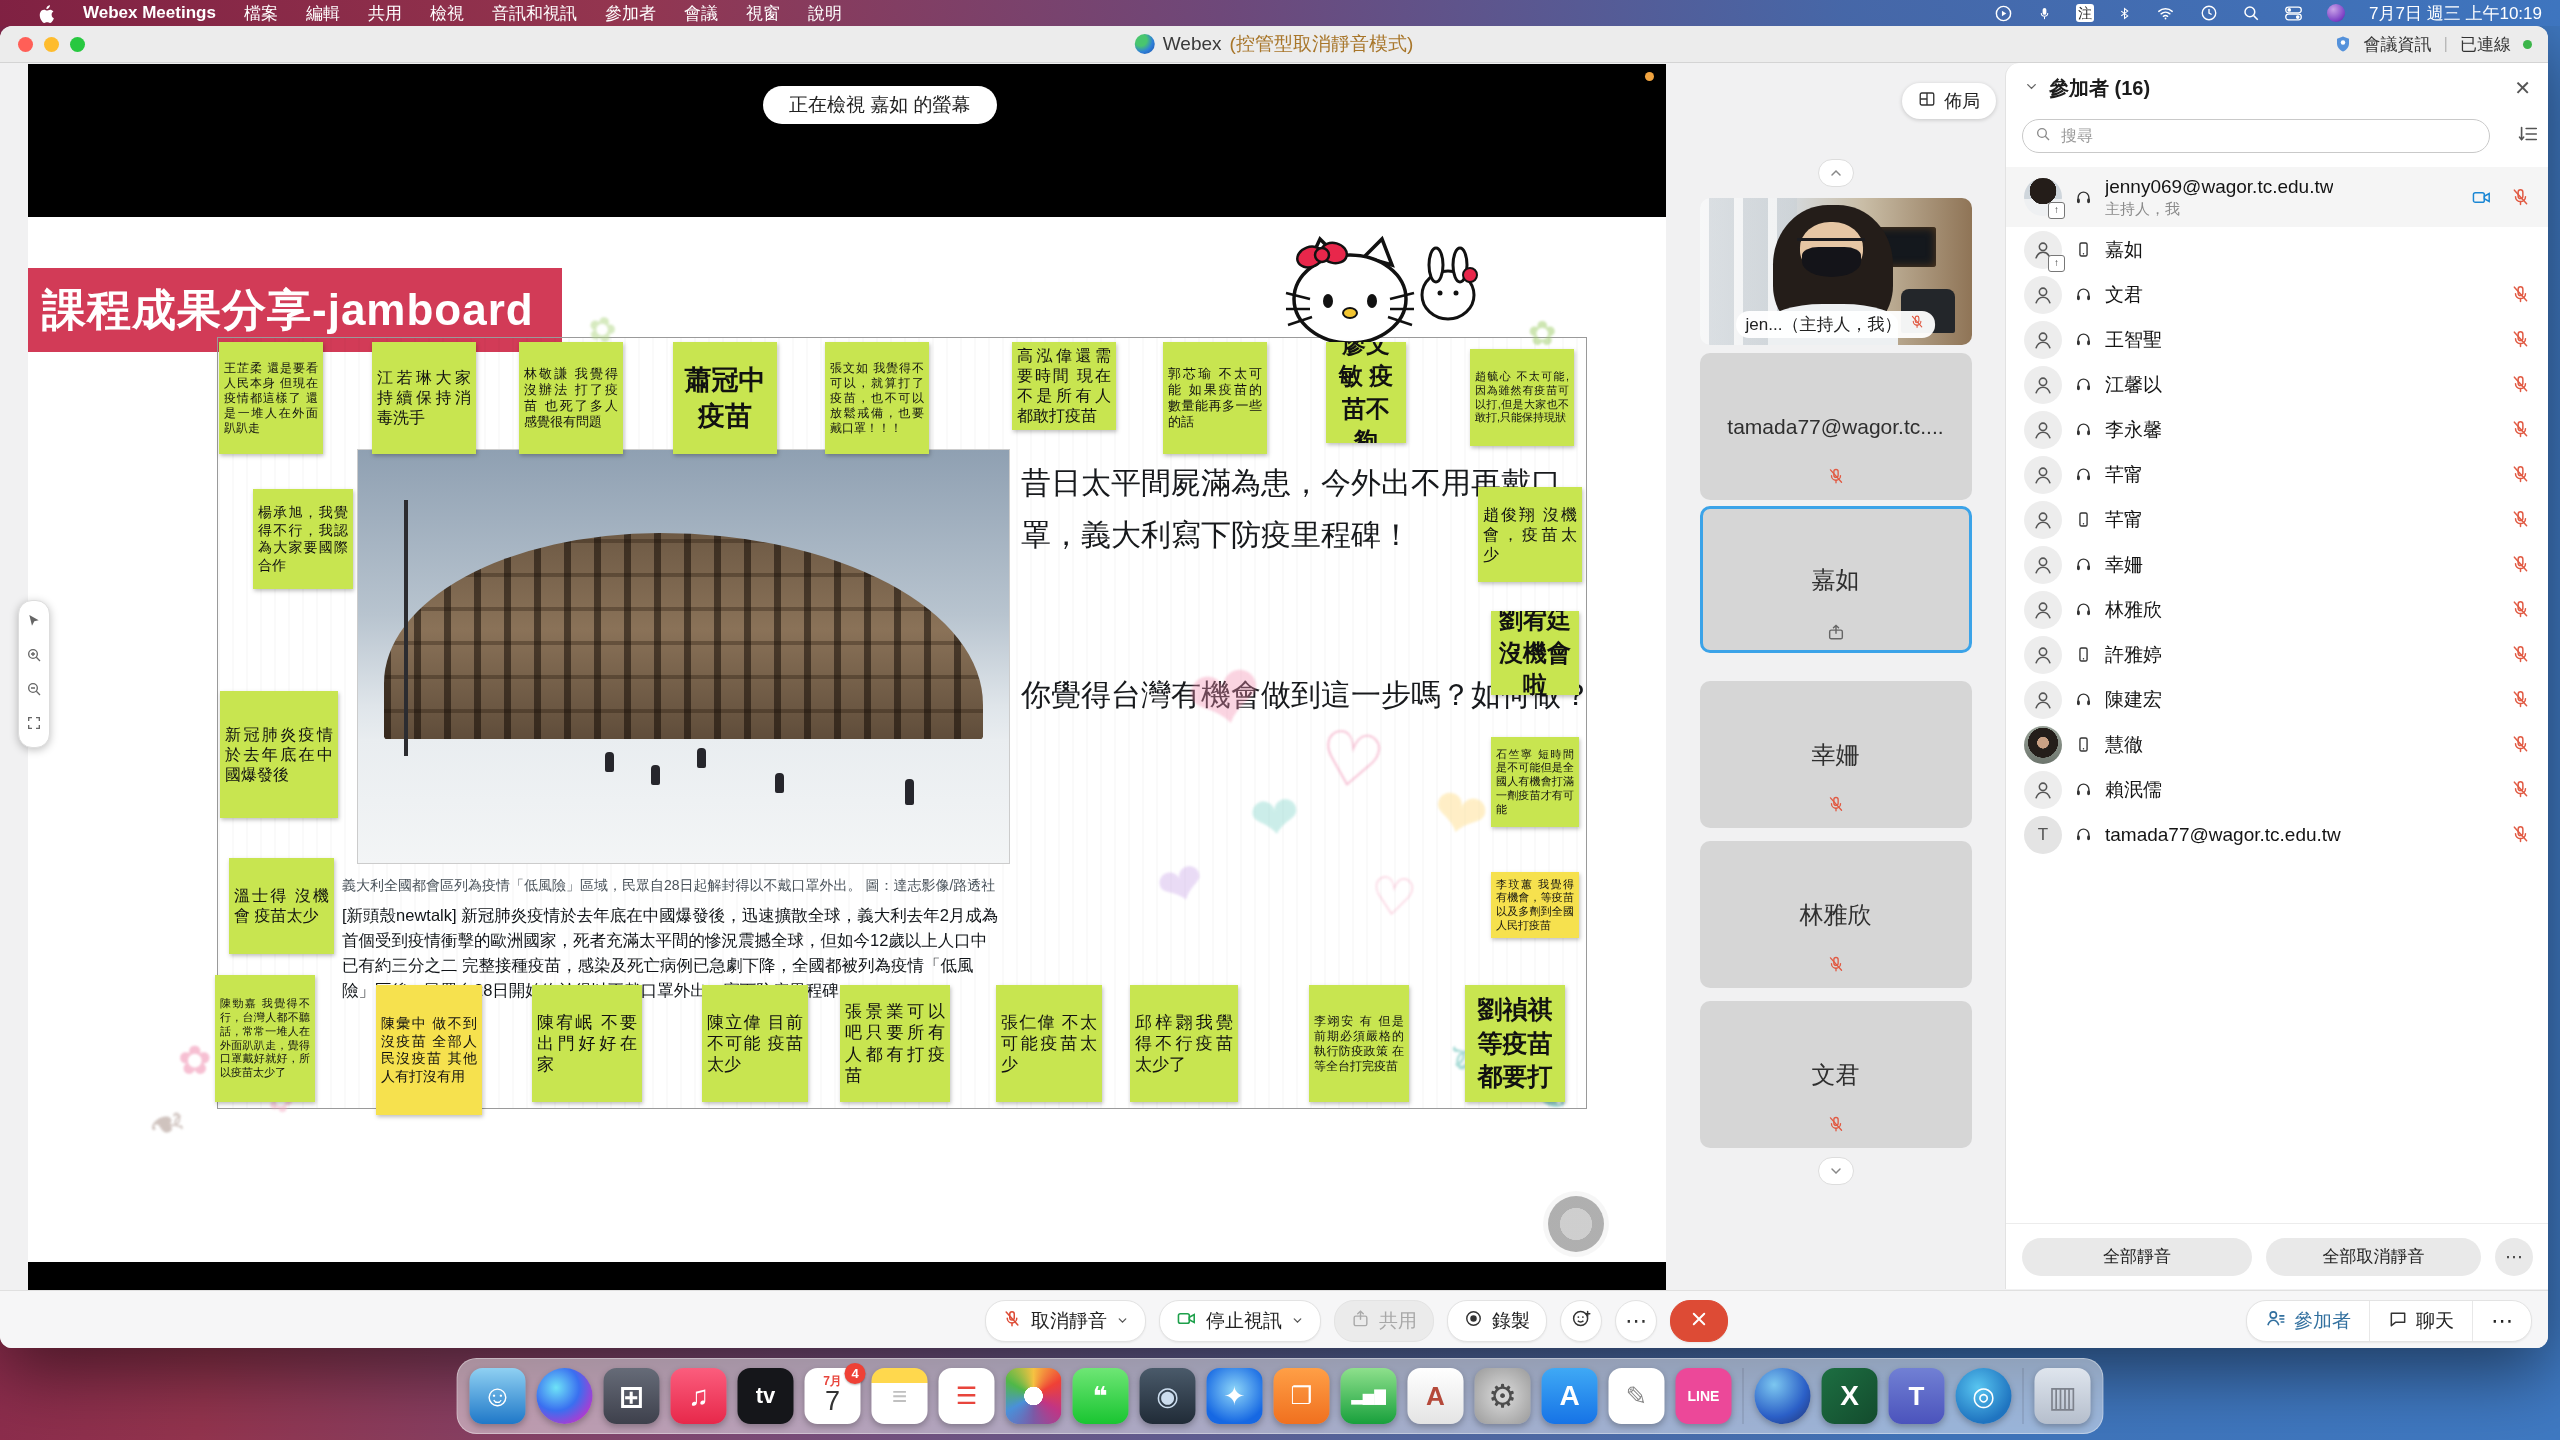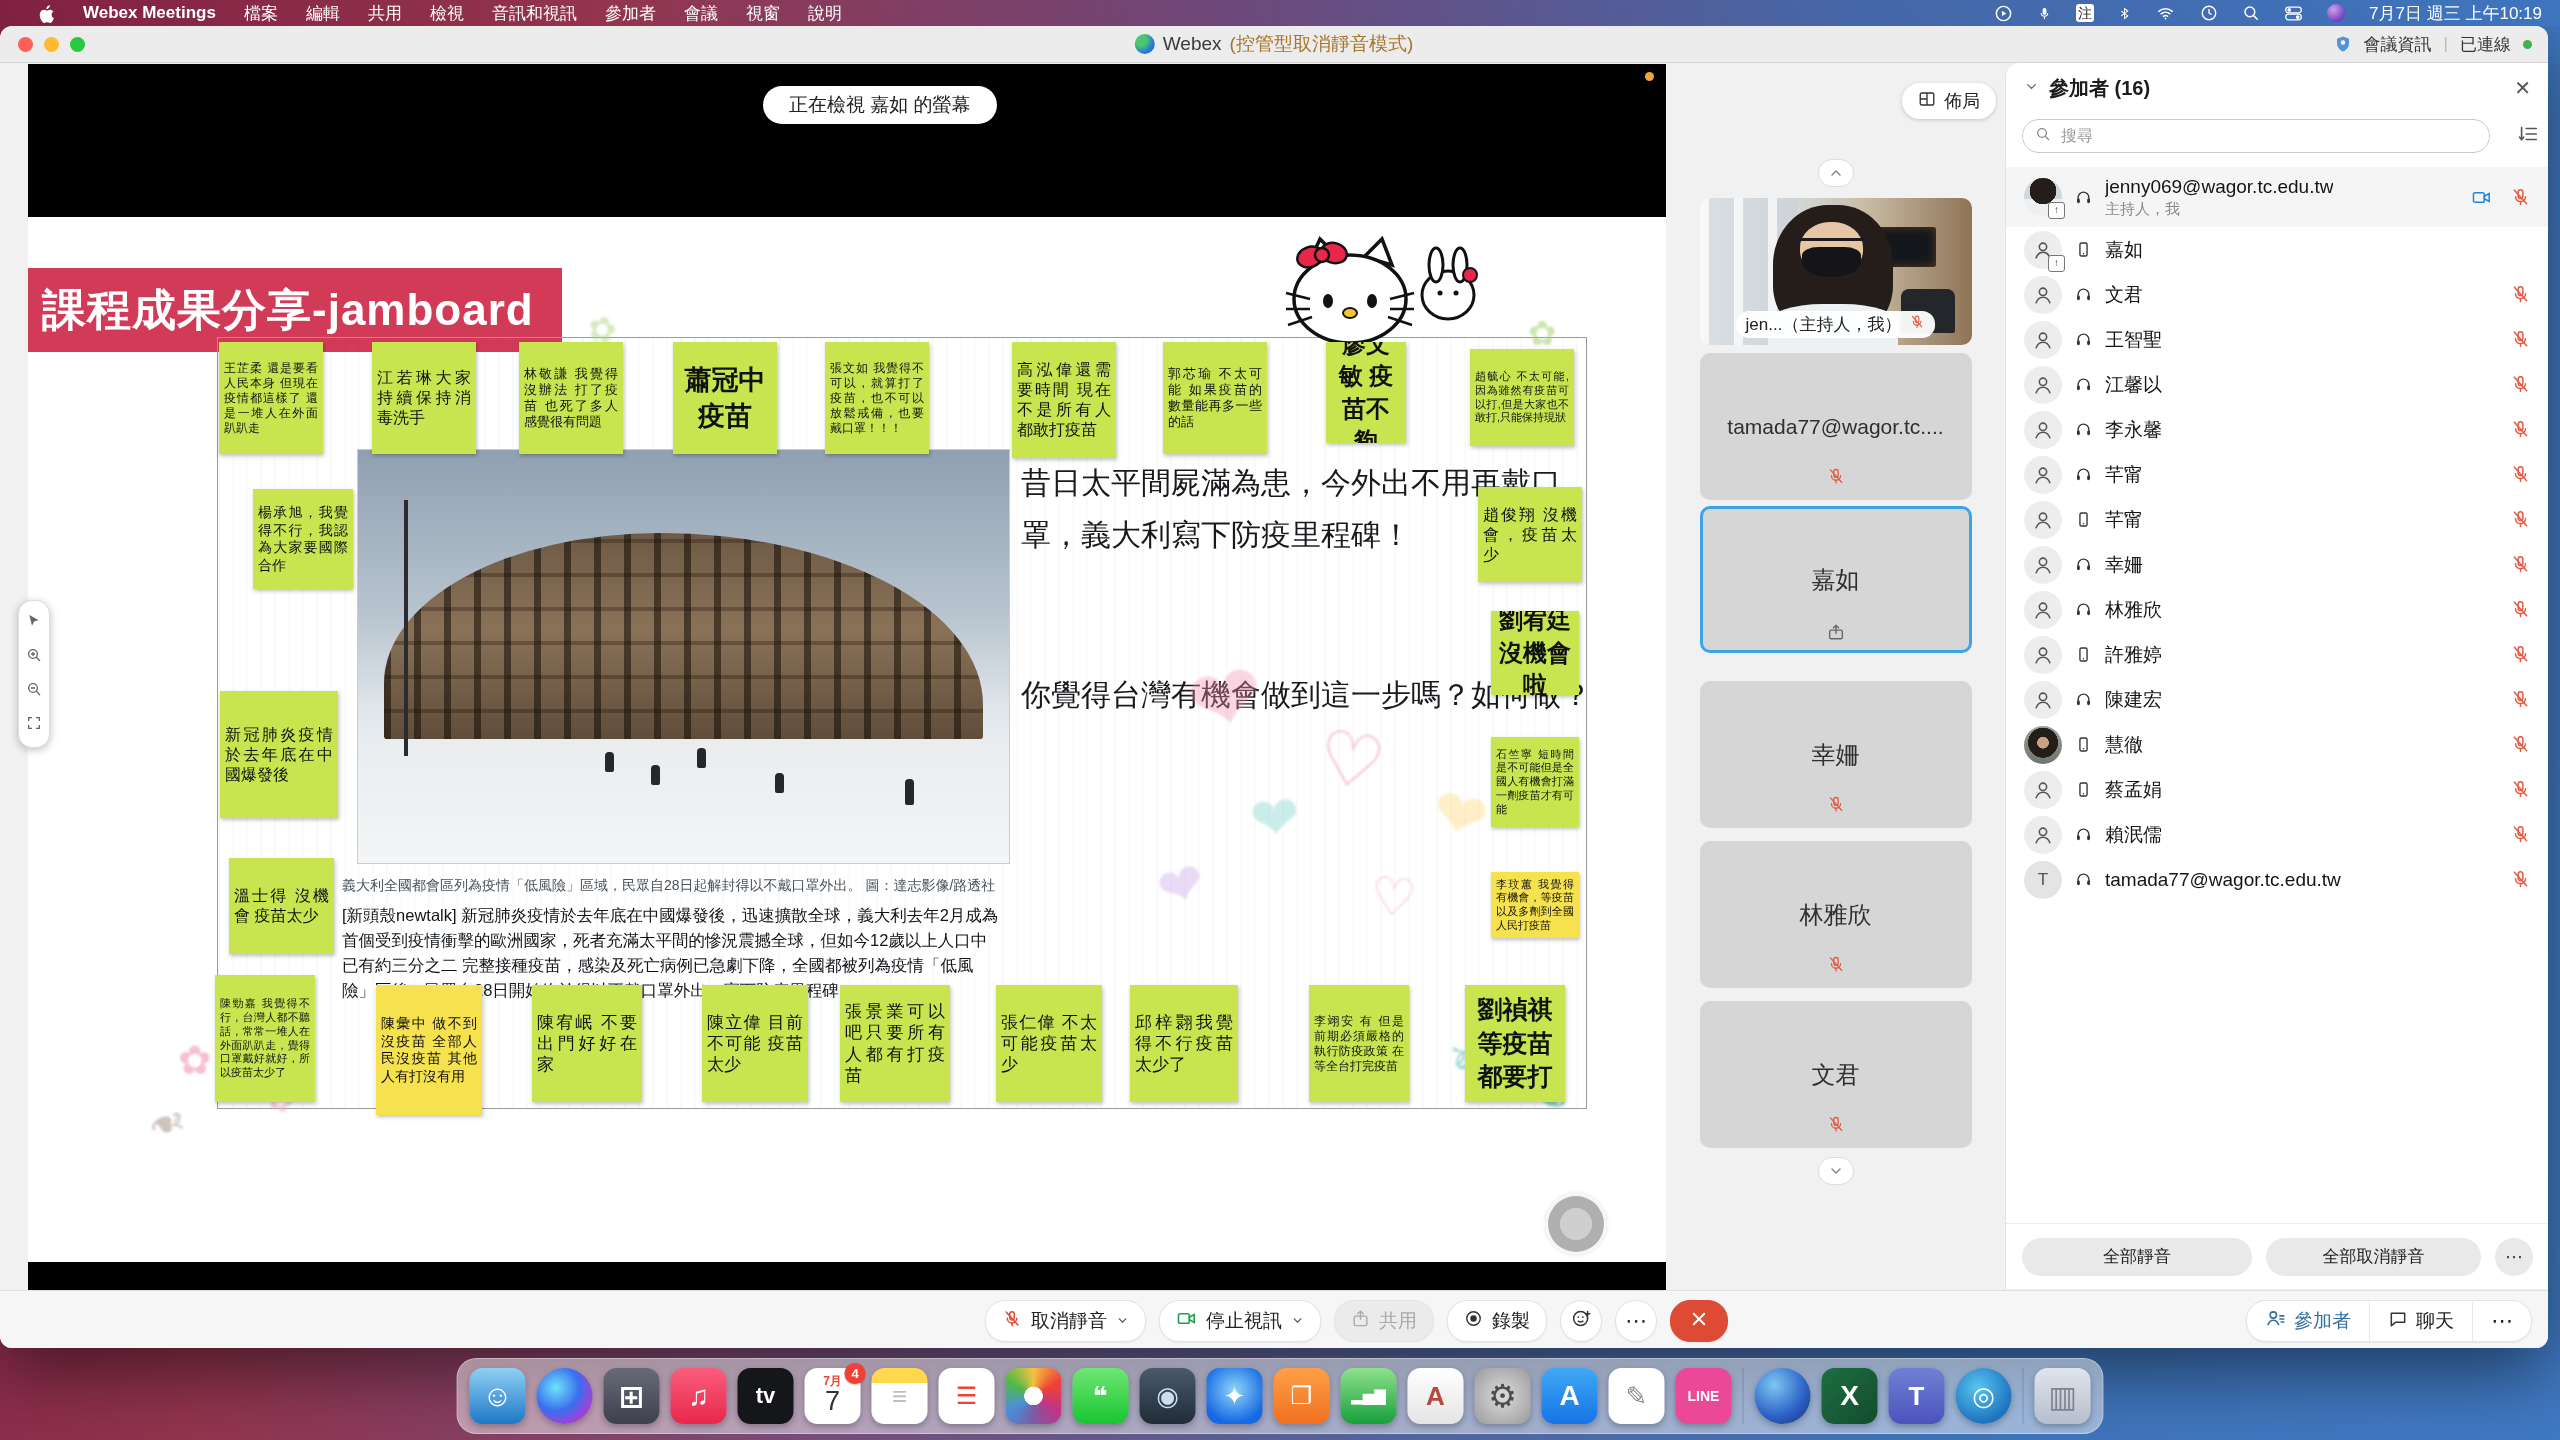--- a/index.html
+++ b/index.html
@@ -304,21 +304,21 @@
         <div class="question">你覺得台灣有機會做到這一步嗎？如何做？</div>
         <div class="caption">義大利全國都會區列為疫情「低風險」區域，民眾自28日起解封得以不戴口罩外出。 圖：達志影像/路透社</div>
         <div class="article">[新頭殼newtalk] 新冠肺炎疫情於去年底在中國爆發後，迅速擴散全球，義大利去年2月成為首個受到疫情衝擊的歐洲國家，死者充滿太平間的慘況震撼全球，但如今12歲以上人口中已有約三分之二 完整接種疫苗，感染及死亡病例已急劇下降，全國都被列為疫情「低風險」區後，民眾自28日開始終於得以不戴口罩外出，寫下防疫里程碑。</div>
 
         <div id="notes-layer">
             <div class="note" style="left: 191px; top: 125px; width: 104px; height: 112px; font-size: 12px; background: rgb(200, 229, 80);">王芷柔 還是要看人民本身 但現在疫情都這樣了 還是一堆人在外面趴趴走</div>
             <div class="note" style="left: 344px; top: 125px; width: 104px; height: 112px; font-size: 16px; background: rgb(200, 229, 80);">江若琳大家持續保持消毒洗手</div>
             <div class="note" style="left: 491px; top: 125px; width: 104px; height: 112px; font-size: 13px; background: rgb(200, 229, 80);">林敬謙 我覺得沒辦法 打了疫苗 也死了多人 感覺很有問題</div>
             <div class="note big" style="left: 645px; top: 125px; width: 104px; height: 112px; font-size: 27px; background: rgb(200, 229, 80);">蕭冠中 疫苗</div>
             <div class="note" style="left: 797px; top: 125px; width: 104px; height: 112px; font-size: 12px; background: rgb(200, 229, 80);">張文如 我覺得不可以，就算打了疫苗，也不可以放鬆戒備，也要戴口罩！！！</div>
-            <div class="note" style="left: 984px; top: 125px; width: 104px; height: 116px; font-size: 16px; background: rgb(200, 229, 80);">高泓偉還需要時間 現在不是所有人都敢打疫苗</div>
+            <div class="note" style="left: 984px; top: 125px; width: 104px; height: 88px; font-size: 16px; background: rgb(200, 229, 80);">高泓偉還需要時間 現在不是所有人都敢打疫苗</div>
             <div class="note" style="left: 1135px; top: 125px; width: 104px; height: 112px; font-size: 13px; background: rgb(200, 229, 80);">郭芯瑜 不太可能 如果疫苗的數量能再多一些的話</div>
             <div class="note big" style="left: 1298px; top: 125px; width: 80px; height: 101px; font-size: 24px; background: rgb(200, 229, 80);">廖文敏 疫苗不夠</div>
             <div class="note" style="left: 1442px; top: 132px; width: 104px; height: 97px; font-size: 11px; background: rgb(200, 229, 80);">趙毓心 不太可能,因為雖然有疫苗可以打,但是大家也不敢打,只能保持現狀</div>
             <div class="note" style="left: 225px; top: 272px; width: 100px; height: 100px; font-size: 14px; background: rgb(200, 229, 80);">楊承旭，我覺得不行，我認為大家要國際合作</div>
             <div class="note" style="left: 192px; top: 474px; width: 118px; height: 127px; font-size: 16px; background: rgb(200, 229, 80);">新冠肺炎疫情於去年底在中國爆發後</div>
             <div class="note" style="left: 201px; top: 641px; width: 105px; height: 96px; font-size: 16px; background: rgb(200, 229, 80);">溫士得 沒機會 疫苗太少</div>
             <div class="note" style="left: 1450px; top: 270px; width: 104px; height: 95px; font-size: 16px; background: rgb(200, 229, 80);">趙俊翔 沒機會，疫苗太少</div>
             <div class="note big" style="left: 1463px; top: 394px; width: 88px; height: 84px; font-size: 24px; background: rgb(200, 229, 80);">劉宥廷 沒機會啦</div>
             <div class="note" style="left: 1463px; top: 520px; width: 88px; height: 90px; font-size: 11px; background: rgb(200, 229, 80);">石竺寧 短時間是不可能但是全國人有機會打滿一劑疫苗才有可能</div>
             <div class="note" style="left: 1463px; top: 655px; width: 88px; height: 66px; font-size: 11px; background: rgb(246, 225, 78);">李玟蕙 我覺得有機會，等疫苗以及多劑到全國人民打疫苗</div>
@@ -815,47 +815,20 @@
           </div>
           <div class="prow">
             <div class="avatar">
               <svg width="22" height="22" viewBox="0 0 24 24" fill="none" stroke="#555" stroke-width="1.7" stroke-linecap="round">
                 <circle cx="12" cy="8.5" r="4"></circle>
                 <path d="M4.5 20.5c1.6-4.4 4.7-6 7.5-6s5.9 1.6 7.5 6"></path>
               </svg>
             </div>
             <span style="display: flex;">
               <svg width="19" height="19" viewBox="0 0 24 24" fill="none" stroke="#333" stroke-width="1.7">
-                <rect x="7.5" y="3.8" width="9" height="16.4" rx="2"></rect>
-                <circle cx="12" cy="17.4" r=".9" fill="#333" stroke="none"></circle>
-              </svg>
-            </span>
-            <div style="display: flex; flex-direction: column; overflow: hidden;">
-              <span class="pname">蔡孟娟</span>
-            </div>
-            <div class="pright">
-              <span style="display: flex;">
-                <svg width="21" height="21" viewBox="0 0 24 24" fill="none" stroke="#e15a43" stroke-width="1.7" stroke-linecap="round">
-                  <rect x="9.3" y="3.2" width="5.4" height="10" rx="2.7"></rect>
-                  <path d="M6.3 11a5.7 5.7 0 0 0 11.4 0"></path>
-                  <path d="M12 16.8v3.2"></path>
-                  <path d="M5 3.6l14 15.6"></path>
-                </svg>
-              </span>
-            </div>
-          </div>
-          <div class="prow">
-            <div class="avatar">
-              <svg width="22" height="22" viewBox="0 0 24 24" fill="none" stroke="#555" stroke-width="1.7" stroke-linecap="round">
-                <circle cx="12" cy="8.5" r="4"></circle>
-                <path d="M4.5 20.5c1.6-4.4 4.7-6 7.5-6s5.9 1.6 7.5 6"></path>
-              </svg>
-            </div>
-            <span style="display: flex;">
-              <svg width="19" height="19" viewBox="0 0 24 24" fill="none" stroke="#333" stroke-width="1.7">
                 <path d="M5.2 15v-3a6.8 6.8 0 0 1 13.6 0v3"></path>
                 <rect x="3.8" y="13.2" width="3.6" height="6" rx="1.8" fill="#333" stroke="none"></rect>
                 <rect x="16.6" y="13.2" width="3.6" height="6" rx="1.8" fill="#333" stroke="none"></rect>
               </svg>
             </span>
             <div style="display: flex; flex-direction: column; overflow: hidden;">
               <span class="pname">賴泯儒</span>
             </div>
             <div class="pright">
               <span style="display: flex;">

